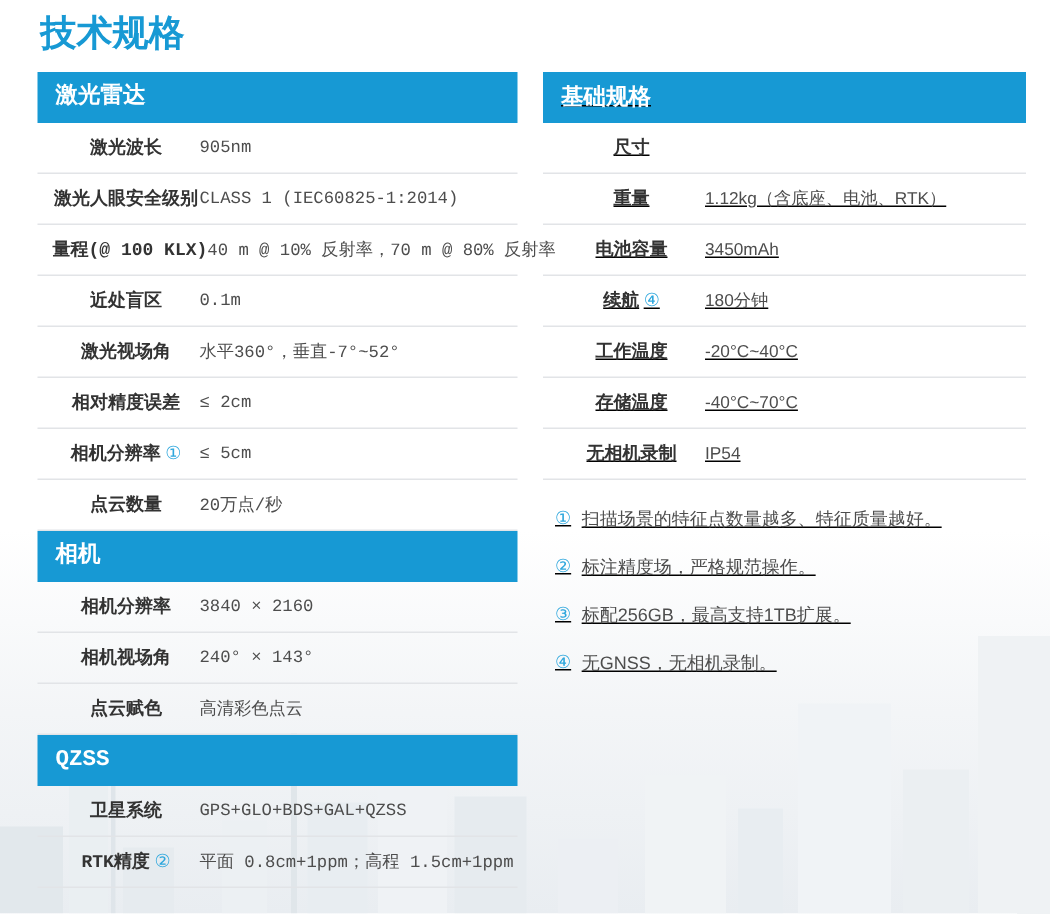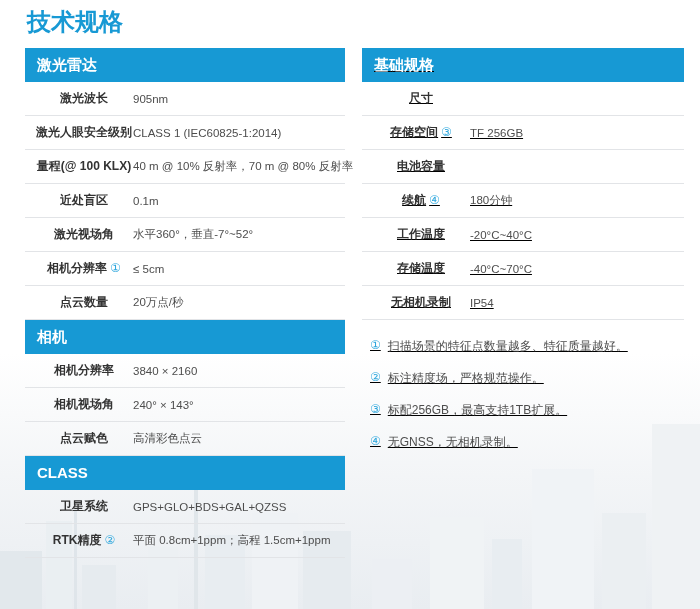--- a/index.html
+++ b/index.html
@@ -5,21 +5,21 @@
   html,body{margin:0;padding:0;background:#fff;}
   .page{
     position:relative;width:700px;height:609px;overflow:hidden;
     background:linear-gradient(180deg,#ffffff 0%,#ffffff 58%,#f3f5f7 78%,#e9edf1 100%);
     font-family:"Liberation Sans","DejaVu Sans",sans-serif;
   }
   .skyline{position:absolute;left:0;right:0;bottom:0;height:230px;z-index:0;pointer-events:none;}
   .skyline .b{position:absolute;bottom:0;}
   .title{position:absolute;left:27px;top:6px;margin:0;font-size:24px;font-weight:700;color:#1799d4;z-index:2;}
   .columns{position:absolute;top:48px;left:25px;width:659px;display:flex;gap:17px;z-index:1;}
-  .col-left{width:320px;}
+  .col-left{width:320px;font-family:Liberation Mono, monospace;}
   .col-right{width:322px;text-decoration:underline;}
   .section-header{
     height:34px;line-height:34px;background:#1799d4;color:#fff;
     font-size:15px;font-weight:700;padding:0 12px;box-sizing:border-box;
   }
   .spec-row{
     display:flex;align-items:center;height:33px;
     border-bottom:1px solid #e2e4e7;padding-left:10px;box-sizing:content-box;
   }
   .spec-label{flex:0 0 98px;font-size:12px;font-weight:700;color:#333333;white-space:nowrap;text-align:center;}
@@ -71,62 +71,67 @@
         </div>
         <div class="spec-row">
           <span class="spec-label"><span>近处盲区</span></span>
           <span class="spec-value">0.1m</span>
         </div>
         <div class="spec-row">
           <span class="spec-label"><span>激光视场角</span></span>
           <span class="spec-value">水平360°，垂直-7°~52°</span>
         </div>
         <div class="spec-row">
+          <span class="spec-label"><span>相对精度误差</span></span>
+          <span class="spec-value">≤ 2cm</span>
+        </div>
+        <div class="spec-row">
           <span class="spec-label"><span>相机分辨率</span><span class="note-marker">①</span></span>
           <span class="spec-value">≤ 5cm</span>
         </div>
         <div class="spec-row">
           <span class="spec-label"><span>点云数量</span></span>
           <span class="spec-value">20万点/秒</span>
         </div>
         <div class="section-header">相机</div>
         <div class="spec-row">
           <span class="spec-label"><span>相机分辨率</span></span>
           <span class="spec-value">3840 × 2160</span>
         </div>
         <div class="spec-row">
           <span class="spec-label"><span>相机视场角</span></span>
           <span class="spec-value">240° × 143°</span>
         </div>
         <div class="spec-row">
           <span class="spec-label"><span>点云赋色</span></span>
           <span class="spec-value">高清彩色点云</span>
         </div>
-        <div class="section-header">CLASS</div>
+        <div class="section-header">QZSS</div>
         <div class="spec-row">
           <span class="spec-label"><span>卫星系统</span></span>
           <span class="spec-value">GPS+GLO+BDS+GAL+QZSS</span>
         </div>
         <div class="spec-row">
           <span class="spec-label"><span>RTK精度</span><span class="note-marker">②</span></span>
           <span class="spec-value">平面 0.8cm+1ppm；高程 1.5cm+1ppm</span>
         </div>
       </div>
     <div class="col-right">
       <div id="right-sections">
           <div class="section-header">基础规格</div>
           <div class="spec-row">
             <span class="spec-label"><span>尺寸</span></span>
           </div>
           <div class="spec-row">
-            <span class="spec-label"><span>存储空间</span><span class="note-marker">③</span></span>
-            <span class="spec-value">TF 256GB</span>
+            <span class="spec-label"><span>重量</span></span>
+            <span class="spec-value">1.12kg（含底座、电池、RTK）</span>
           </div>
           <div class="spec-row">
             <span class="spec-label"><span>电池容量</span></span>
+            <span class="spec-value">3450mAh</span>
           </div>
           <div class="spec-row">
             <span class="spec-label"><span>续航</span><span class="note-marker">④</span></span>
             <span class="spec-value">180分钟</span>
           </div>
           <div class="spec-row">
             <span class="spec-label"><span>工作温度</span></span>
             <span class="spec-value">-20°C~40°C</span>
           </div>
           <div class="spec-row">

